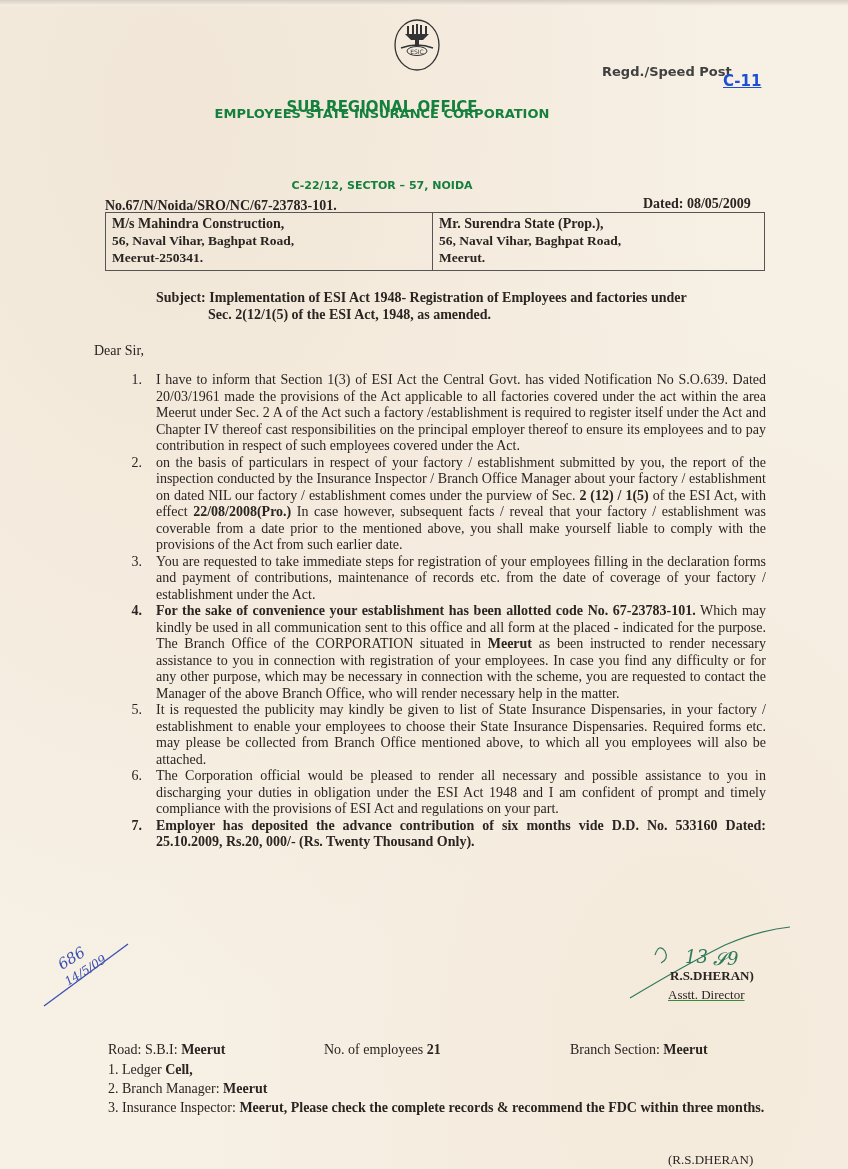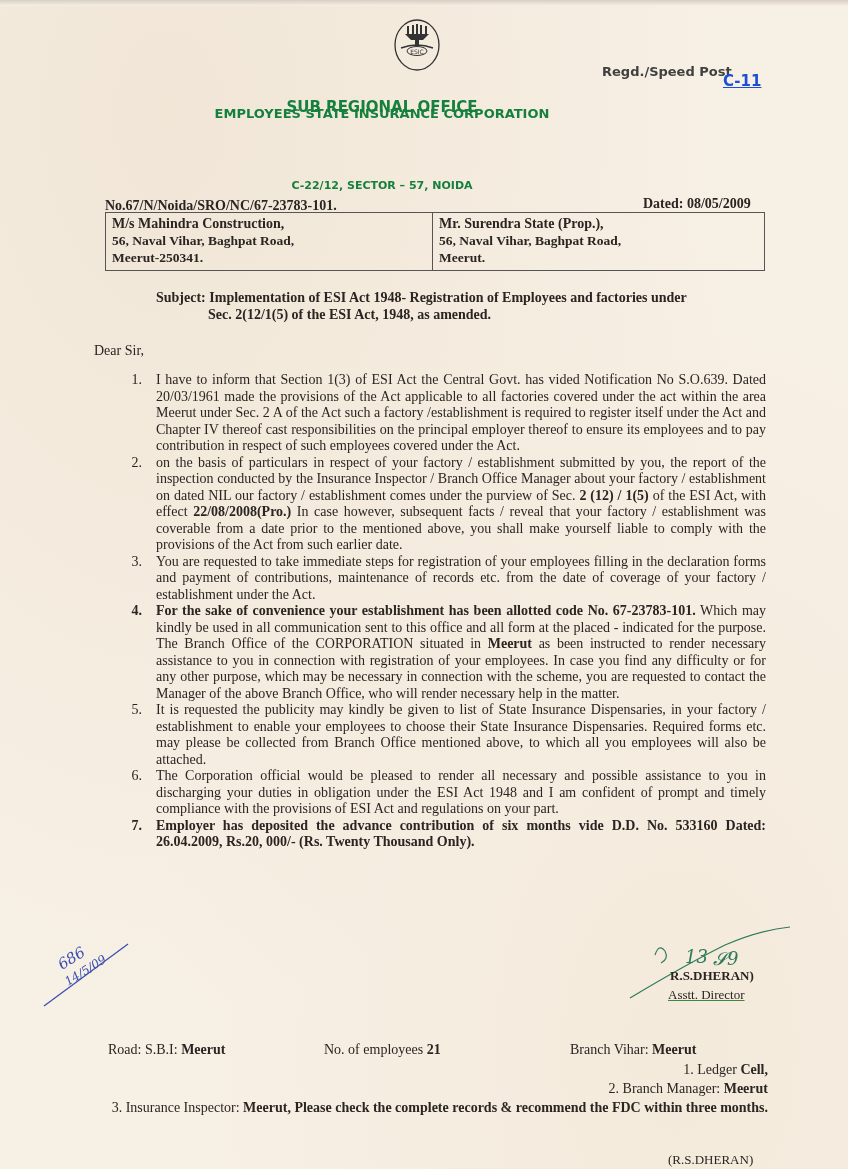--- a/index.html
+++ b/index.html
@@ -38,21 +38,21 @@
   .item .num { width:50px; text-align:right; padding-right:14px; flex-shrink:0; box-sizing:border-box; }
   .item .txt { flex:1; }
   .item.bold { font-weight:bold; }
   .b { font-weight:bold; }
   .stamp { position:absolute; left:42px; top:940px; width:90px; height:70px; }
   .sigbox { position:absolute; left:625px; top:925px; width:170px; height:85px; }
   .signame { position:absolute; left:670px; top:968px; font-weight:bold; font-size:13px; }
   .sigtitle { position:absolute; left:668px; top:987px; font-size:13px; text-decoration:underline; text-decoration-color:#3a8a3a; }
   .footer-row { position:absolute; top:1042px; font-size:14px; }
   .foot1 { left:108px; } .foot2 { left:324px; } .foot3 { left:570px; }
-  .cc { position:absolute; left:108px; top:1060px; width:660px; font-size:14px; line-height:19px;text-align:right; }
+  .cc { position:absolute; left:108px; top:1060px; width:660px; font-size:14px; line-height:19px; }
   .closing { position:absolute; left:668px; top:1152px; font-size:13px; }
 </style>
 </head>
 <body>
 
 <div class="paper"></div>
 <div class="topshade"></div>
 
 <svg class="logo" viewBox="0 0 48 54">
   <ellipse cx="24" cy="27" rx="22" ry="25" fill="none" stroke="#333" stroke-width="1.3"></ellipse>
@@ -118,21 +118,21 @@
   <div class="item">
     <span class="num">5.</span>
     <span class="txt">It is requested the publicity may kindly be given to list of State Insurance Dispensaries, in your factory / establishment to enable your employees to choose their State Insurance Dispensaries. Required forms etc. may please be collected from Branch Office mentioned above, to which all you employees will also be attached.</span>
   </div>
   <div class="item">
     <span class="num">6.</span>
     <span class="txt">The Corporation official would be pleased to render all necessary and possible assistance to you in discharging your duties in obligation under the ESI Act 1948 and I am confident of prompt and timely compliance with the provisions of ESI Act and regulations on your part.</span>
   </div>
   <div class="item bold">
     <span class="num">7.</span>
-    <span class="txt">Employer has deposited the advance contribution of six months vide D.D. No. 533160 Dated: 26.04.2009, Rs.20, 000/- (Rs. Twenty Thousand Only).</span>
+    <span class="txt">Employer has deposited the advance contribution of six months vide D.D. No. 533160 Dated: 25.10.2009, Rs.20, 000/- (Rs. Twenty Thousand Only).</span>
   </div>
 </div>
 
 <svg class="stamp" viewBox="0 0 90 70">
   <line x1="2" y1="66" x2="86" y2="4" stroke="#3b4fb0" stroke-width="1.3"></line>
   <text x="20" y="30" font-size="15" fill="#3b4fb0" font-family="DejaVu Serif, serif" font-style="italic" transform="rotate(-32 20 30)">686</text>
   <text x="26" y="46" font-size="12" fill="#3b4fb0" font-family="DejaVu Serif, serif" font-style="italic" transform="rotate(-32 26 46)">14/5/09</text>
 </svg>
 
 <svg class="sigbox" viewBox="0 0 170 85">
@@ -140,21 +140,21 @@
   <path d="M30 30 Q34 18 40 26 Q44 34 36 38" fill="none" stroke="#2f7a5a" stroke-width="1.2"></path>
   <text x="60" y="38" font-size="18" fill="#2f7a5a" font-family="DejaVu Serif, serif" font-style="italic">13</text>
   <text x="88" y="40" font-size="18" fill="#2f7a5a" font-family="DejaVu Serif, serif" font-style="italic">𝓢9</text>
 </svg>
 
 <div class="signame">R.S.DHERAN)</div>
 <div class="sigtitle">Asstt. Director</div>
 
 <div class="footer-row foot1"><span>Road: S.B.I: </span><span class="b">Meerut</span></div>
 <div class="footer-row foot2"><span>No. of employees  </span><span class="b">21</span></div>
-<div class="footer-row foot3"><span>Branch Vihar: </span><span class="b">Meerut</span></div>
+<div class="footer-row foot3"><span>Branch Section: </span><span class="b">Meerut</span></div>
 
 <div class="cc">
   <div><span>1.</span><span> Ledger </span><span class="b">Cell,</span></div>
   <div><span>2.</span><span>  Branch Manager: </span><span class="b">Meerut</span></div>
   <div><span>3.</span><span> Insurance Inspector: </span><span class="b">Meerut, Please check the complete records &amp; recommend the FDC within three months.</span></div>
 </div>
 
 <div class="closing">(R.S.DHERAN)</div>
 
 </body></html>

